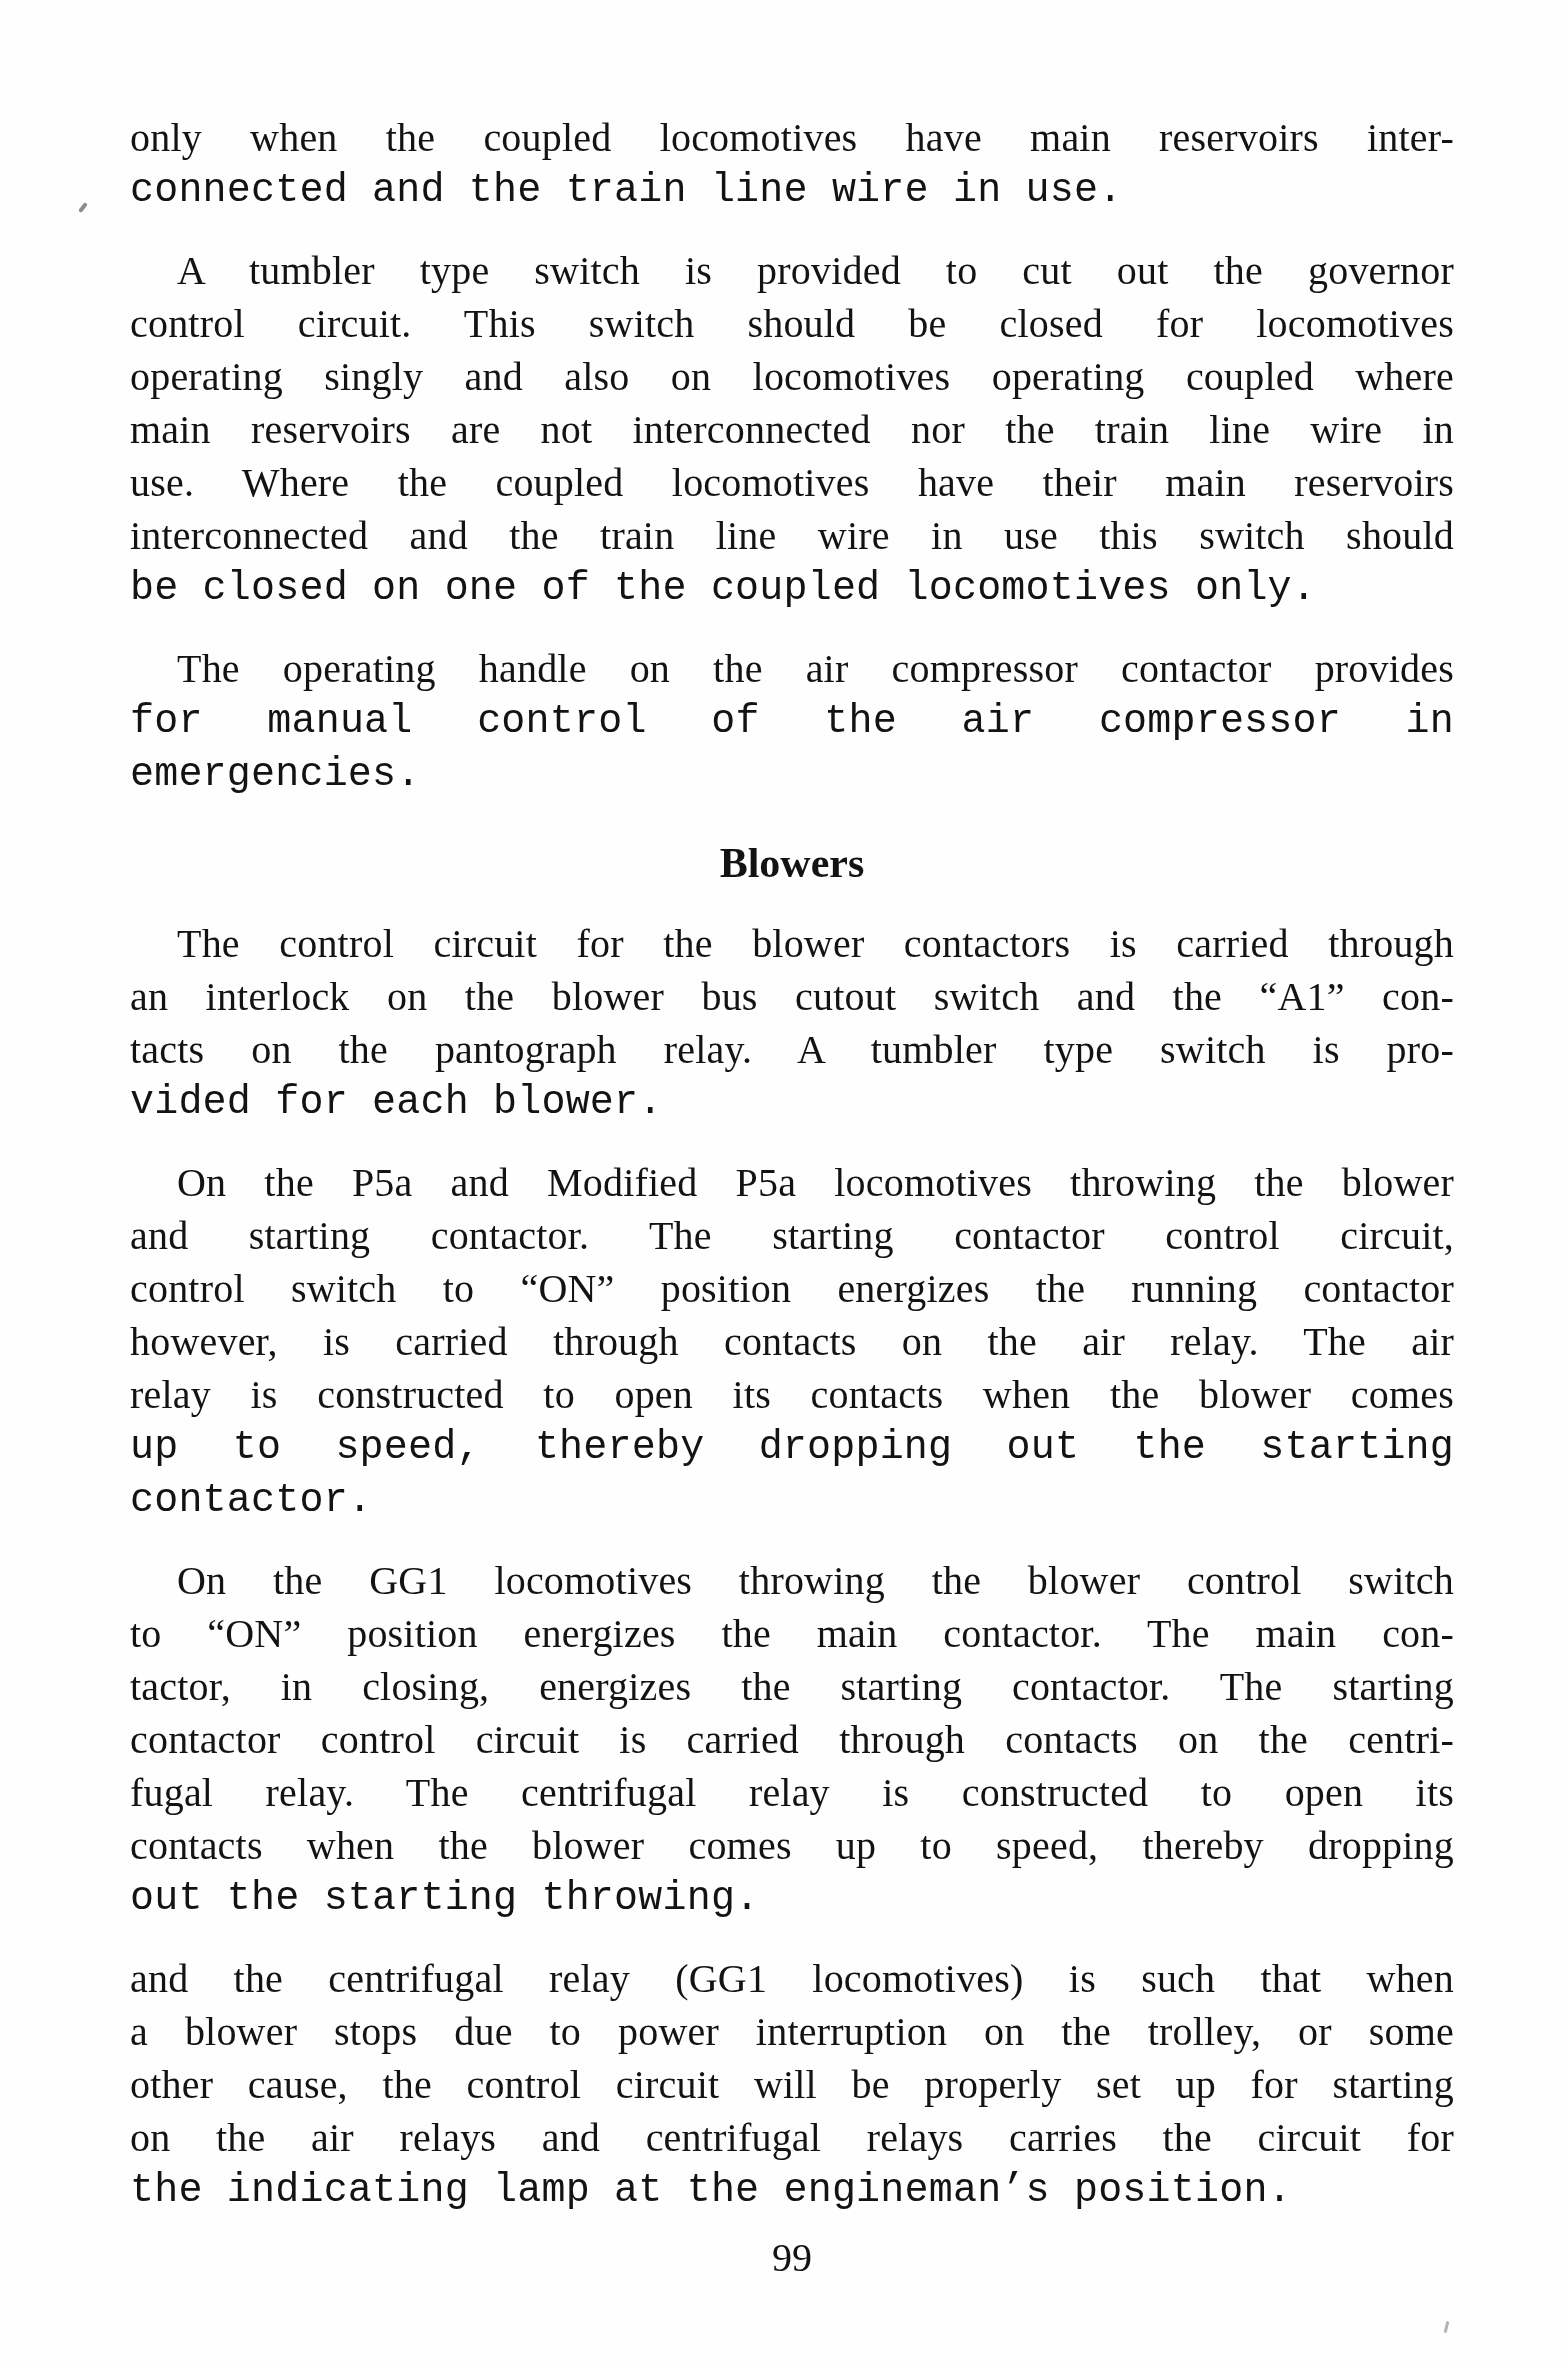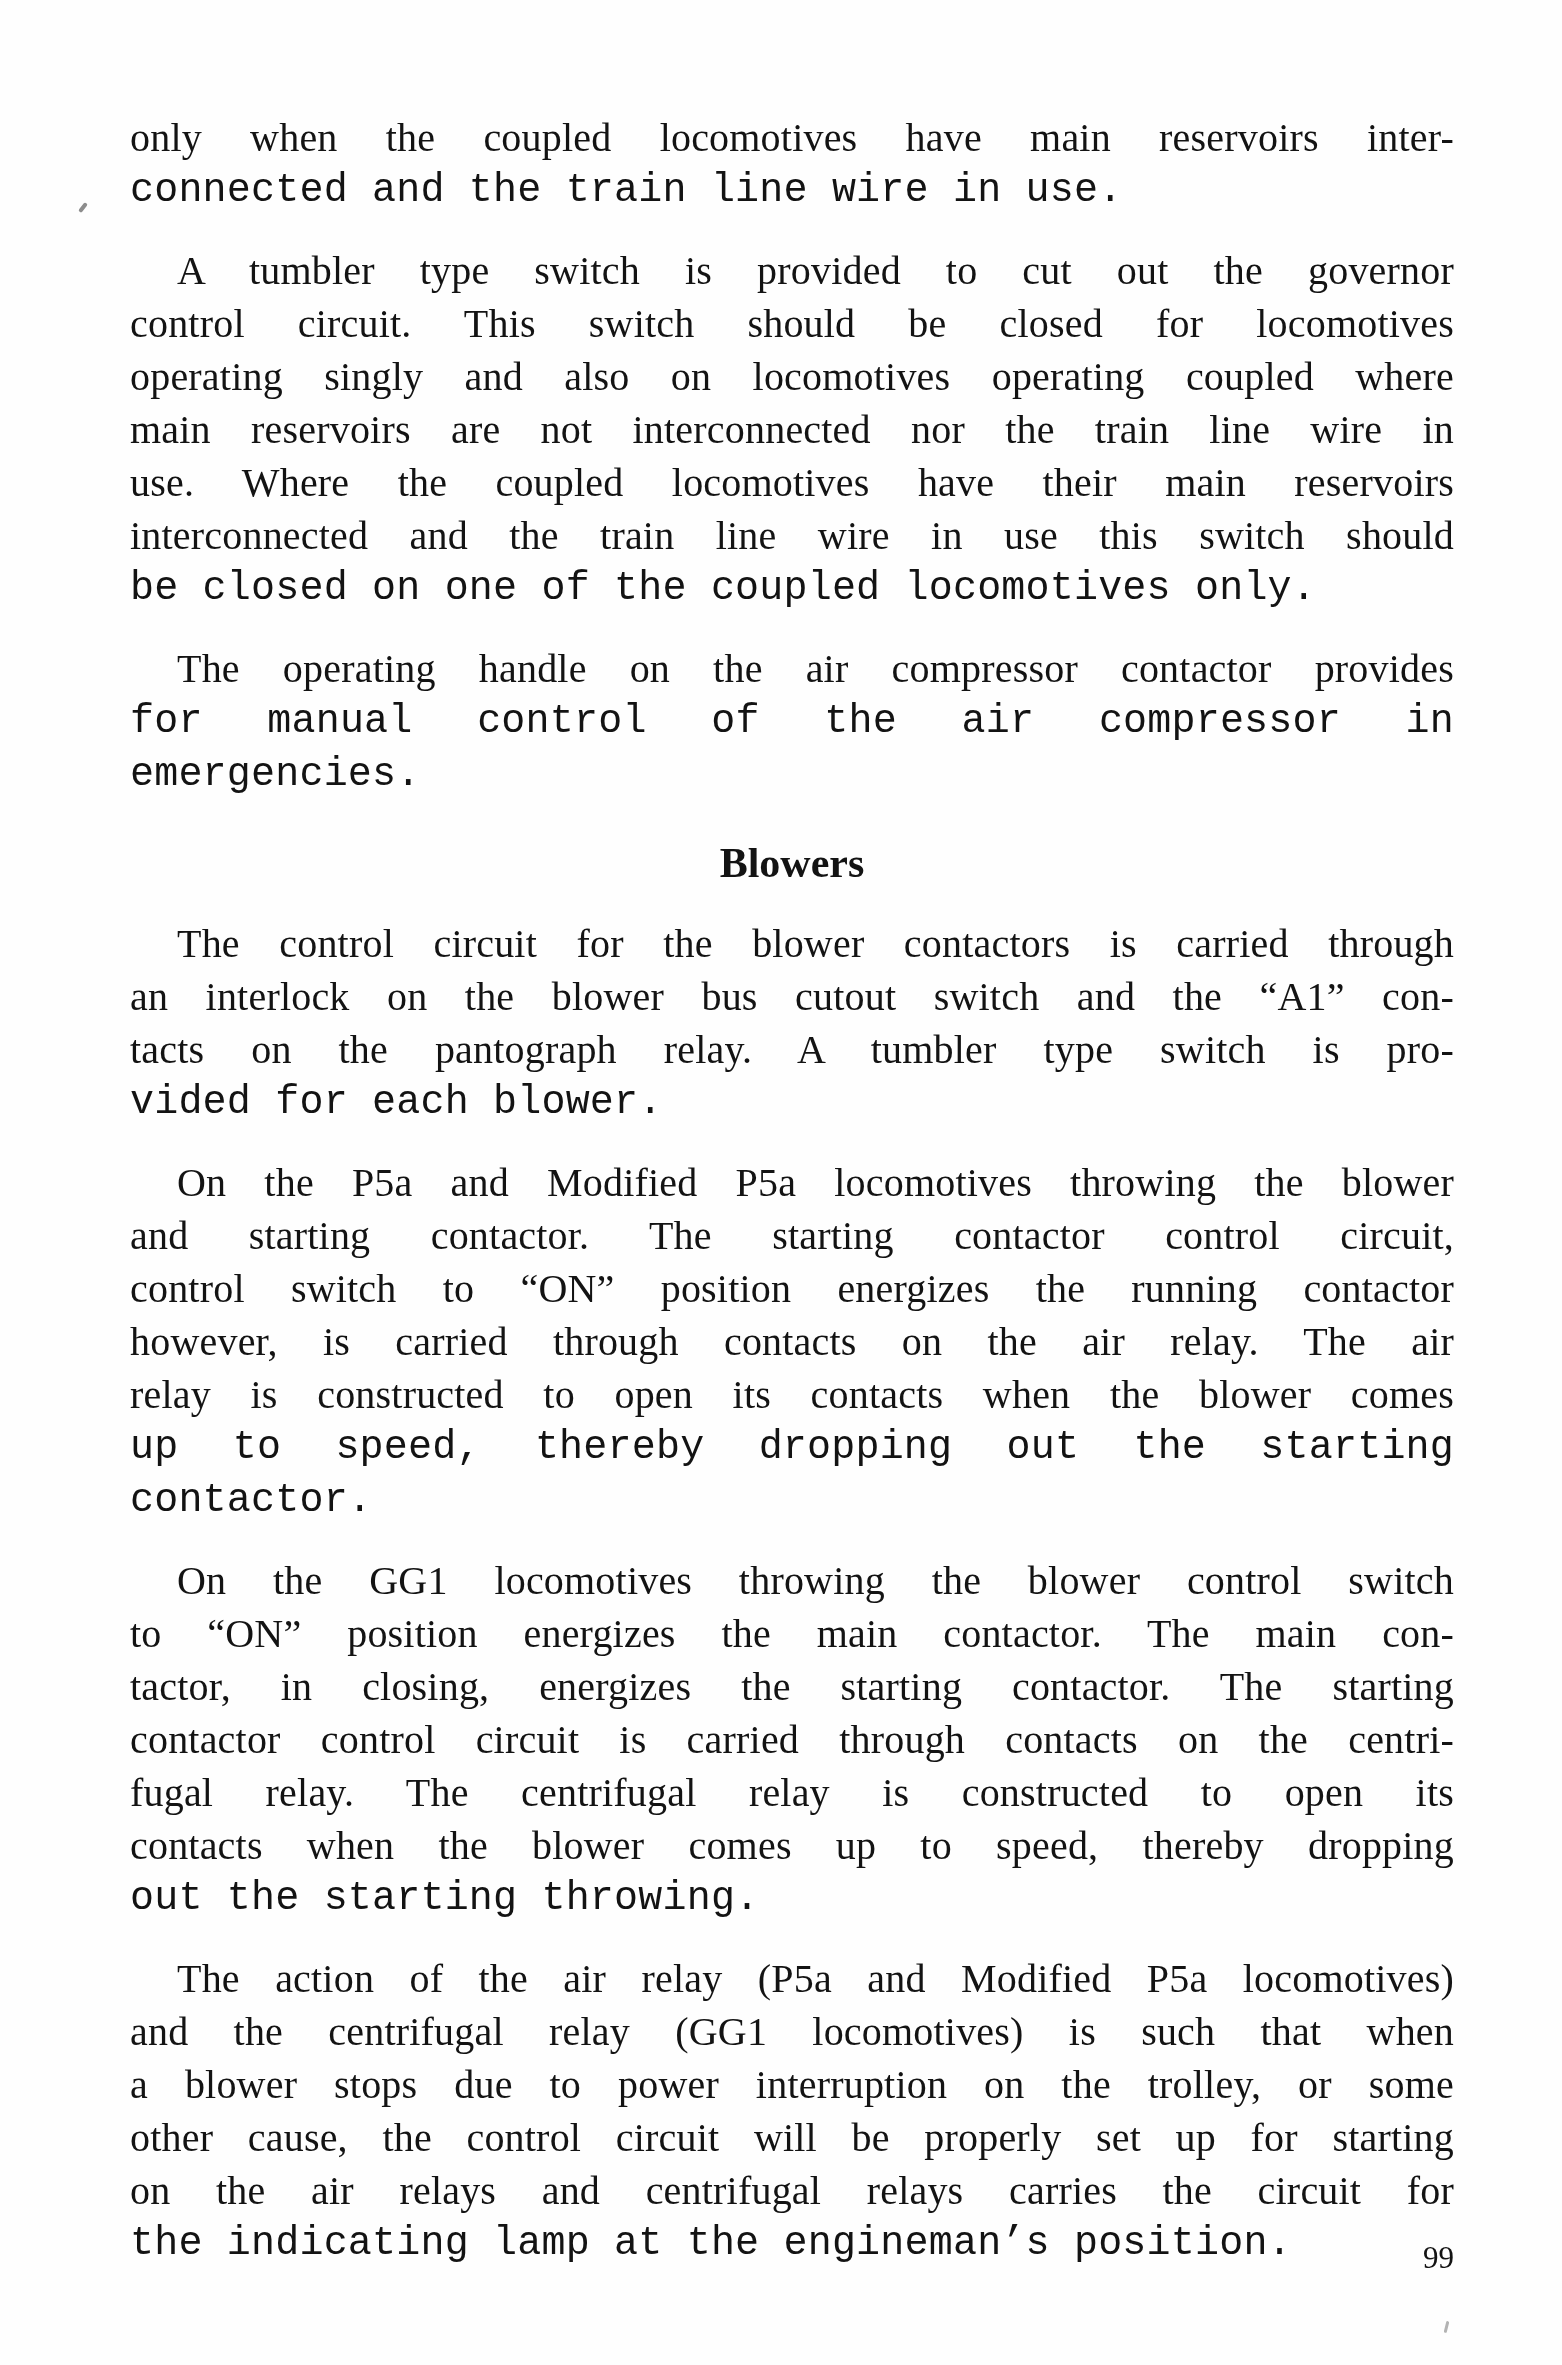--- a/index.html
+++ b/index.html
@@ -50,23 +50,23 @@
     font-size: 42px;
     line-height: 53px;
     font-weight: bold;
     text-align: center;
   }
   .page-number {
     position: absolute;
     left: 130px;
     top: 2231px;
     width: 1324px;
-    font-size: 31px;
+    font-size: 40px;
     line-height: 53px;
-    text-align: right;
+    text-align: center;
   }
   
   .speck-left {
     position: absolute;
     left: 81px;
     top: 202px;
     width: 4px;
     height: 11px;
     background: #8d8d8d;
     border-radius: 2.4px;
@@ -124,21 +124,20 @@
       <div class="paragraph">
         <div class="line first">On the GG1 locomotives throwing the blower control switch</div>
         <div class="line">to “ON” position energizes the main contactor. The main con-</div>
         <div class="line">tactor, in closing, energizes the starting contactor. The starting</div>
         <div class="line">contactor control circuit is carried through contacts on the centri-</div>
         <div class="line">fugal relay. The centrifugal relay is constructed to open its</div>
         <div class="line">contacts when the blower comes up to speed, thereby dropping</div>
         <div class="line last">out the starting throwing.</div>
       </div>
       <div class="paragraph">
-        <div class="line first">The action of the air relay (P5a and Modified P5a locomotives)</div>
         <div class="line">and the centrifugal relay (GG1 locomotives) is such that when</div>
         <div class="line">a blower stops due to power interruption on the trolley, or some</div>
         <div class="line">other cause, the control circuit will be properly set up for starting</div>
         <div class="line">on the air relays and centrifugal relays carries the circuit for</div>
         <div class="line last">the indicating lamp at the engineman’s position.</div>
       </div>
     </div>
   <div class="page-number">99</div>
   <div class="speck-right"></div>
 </div>

